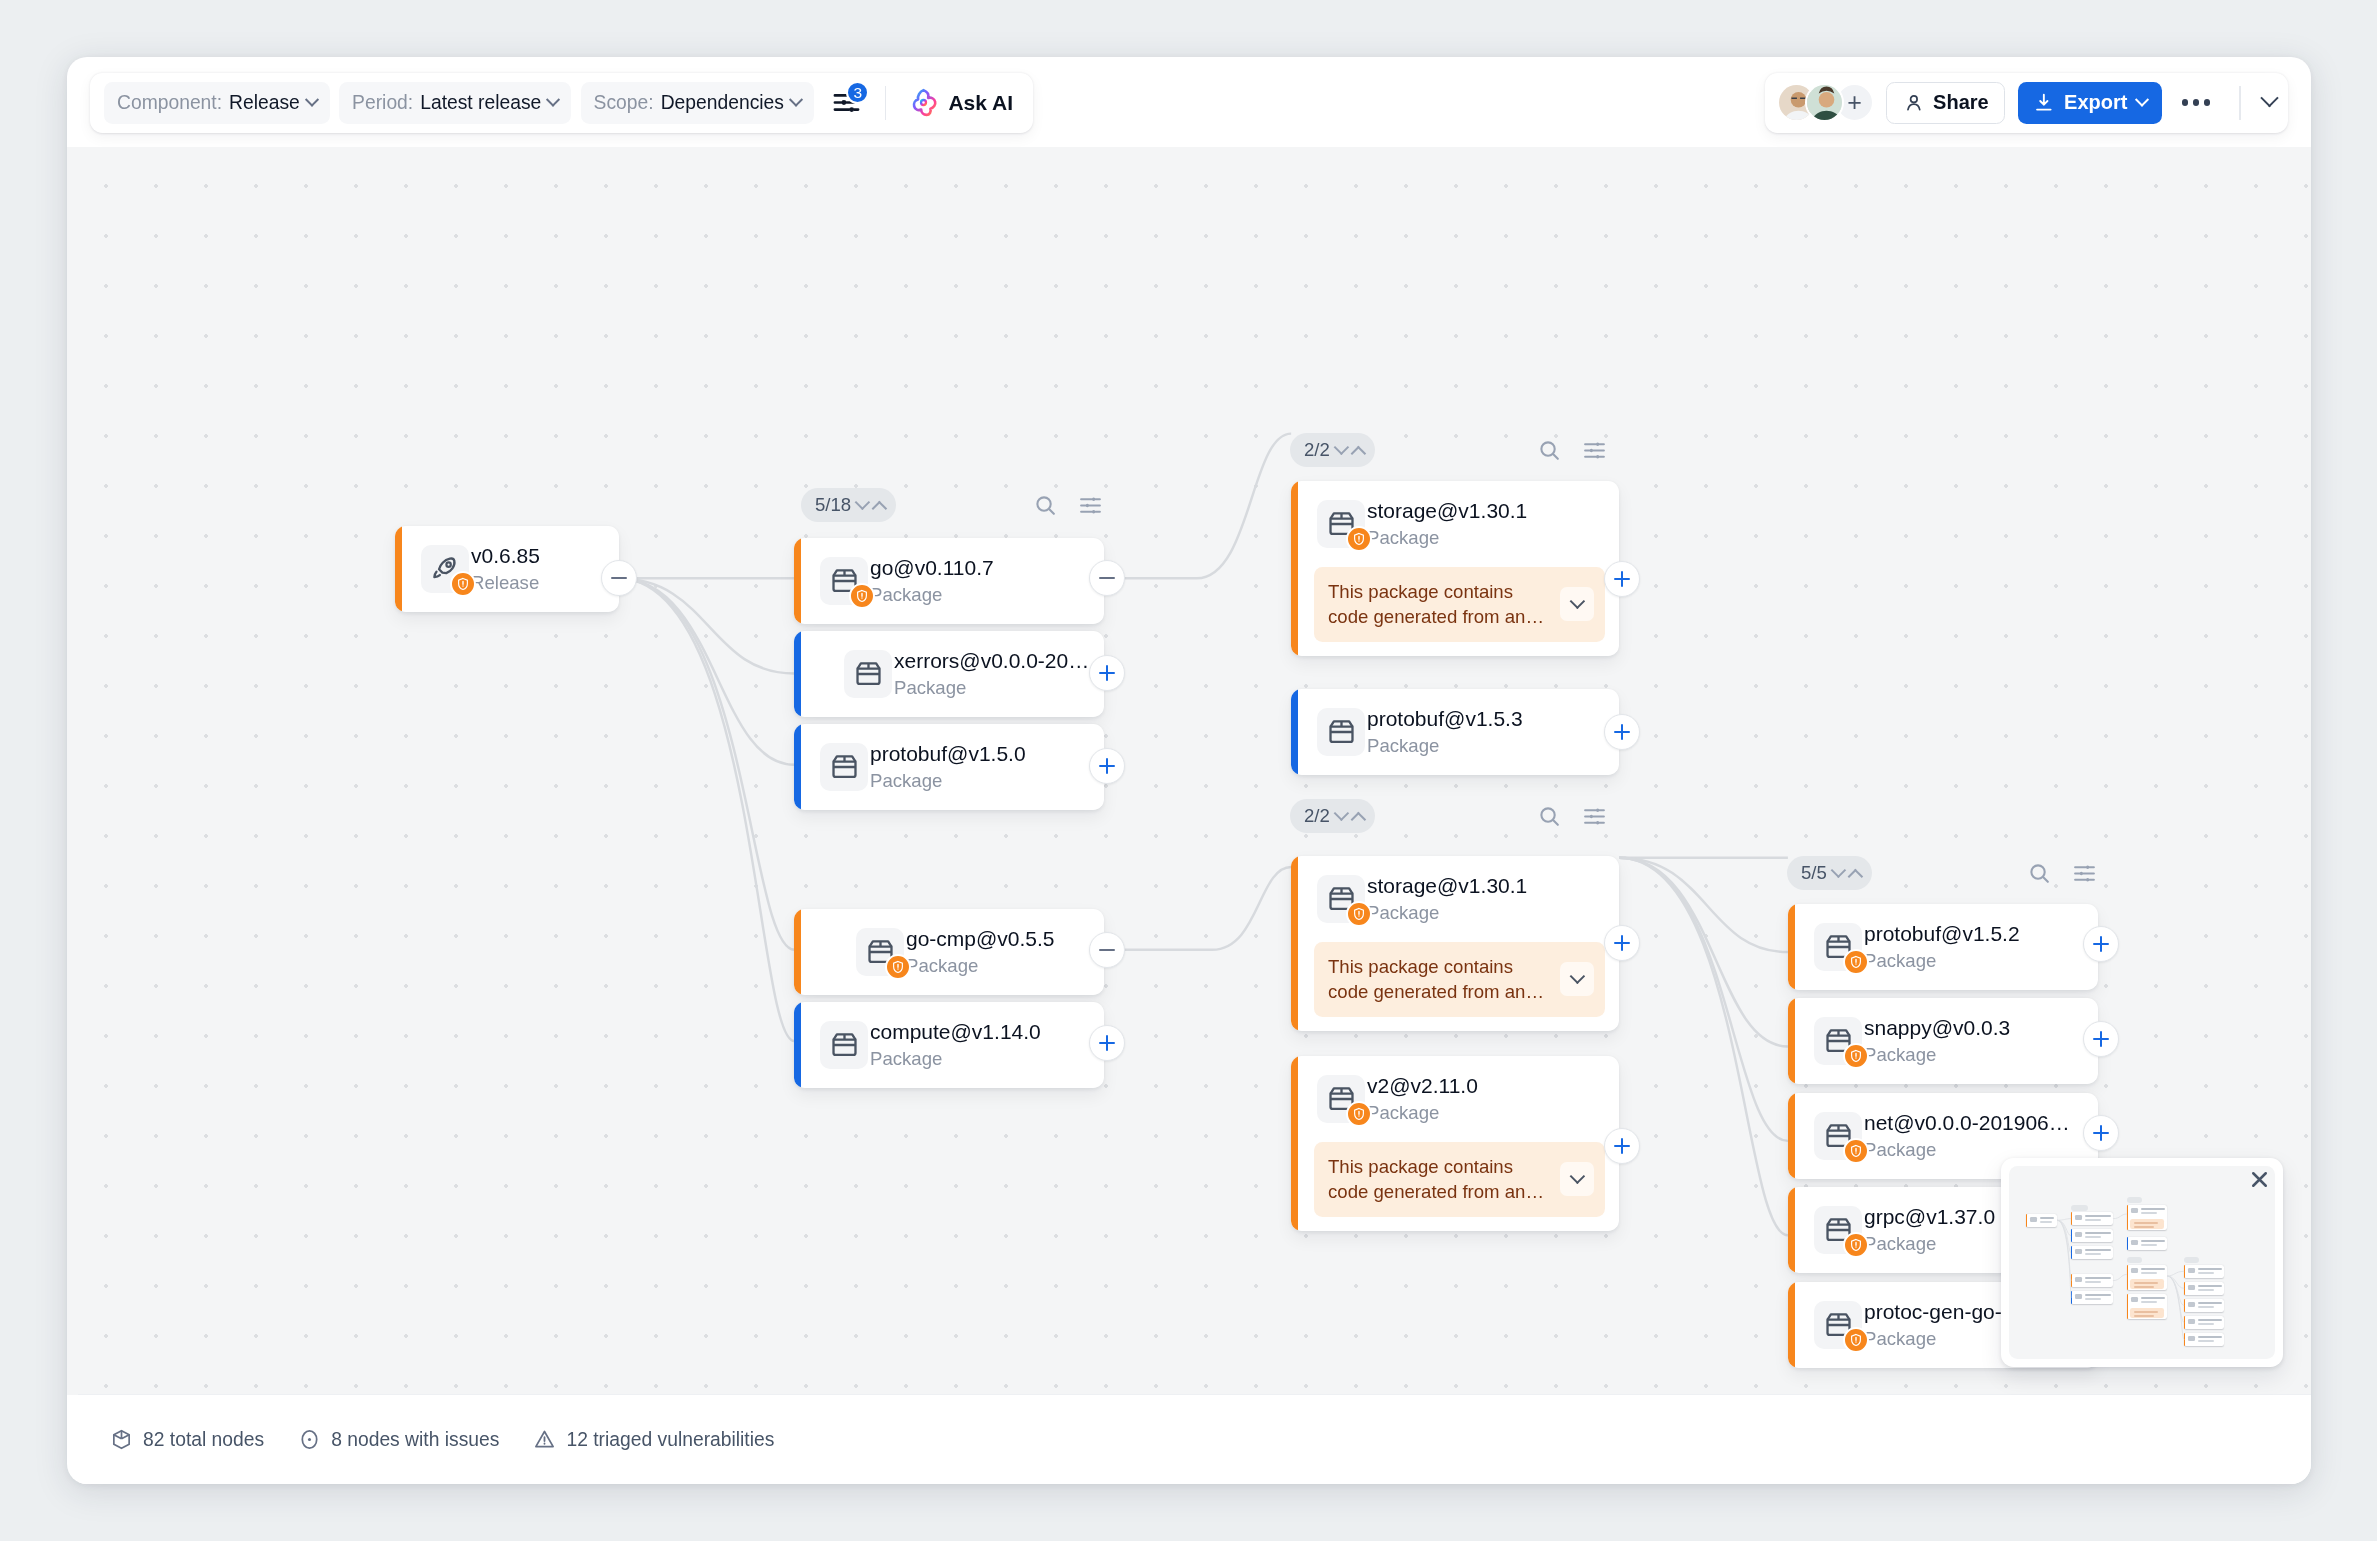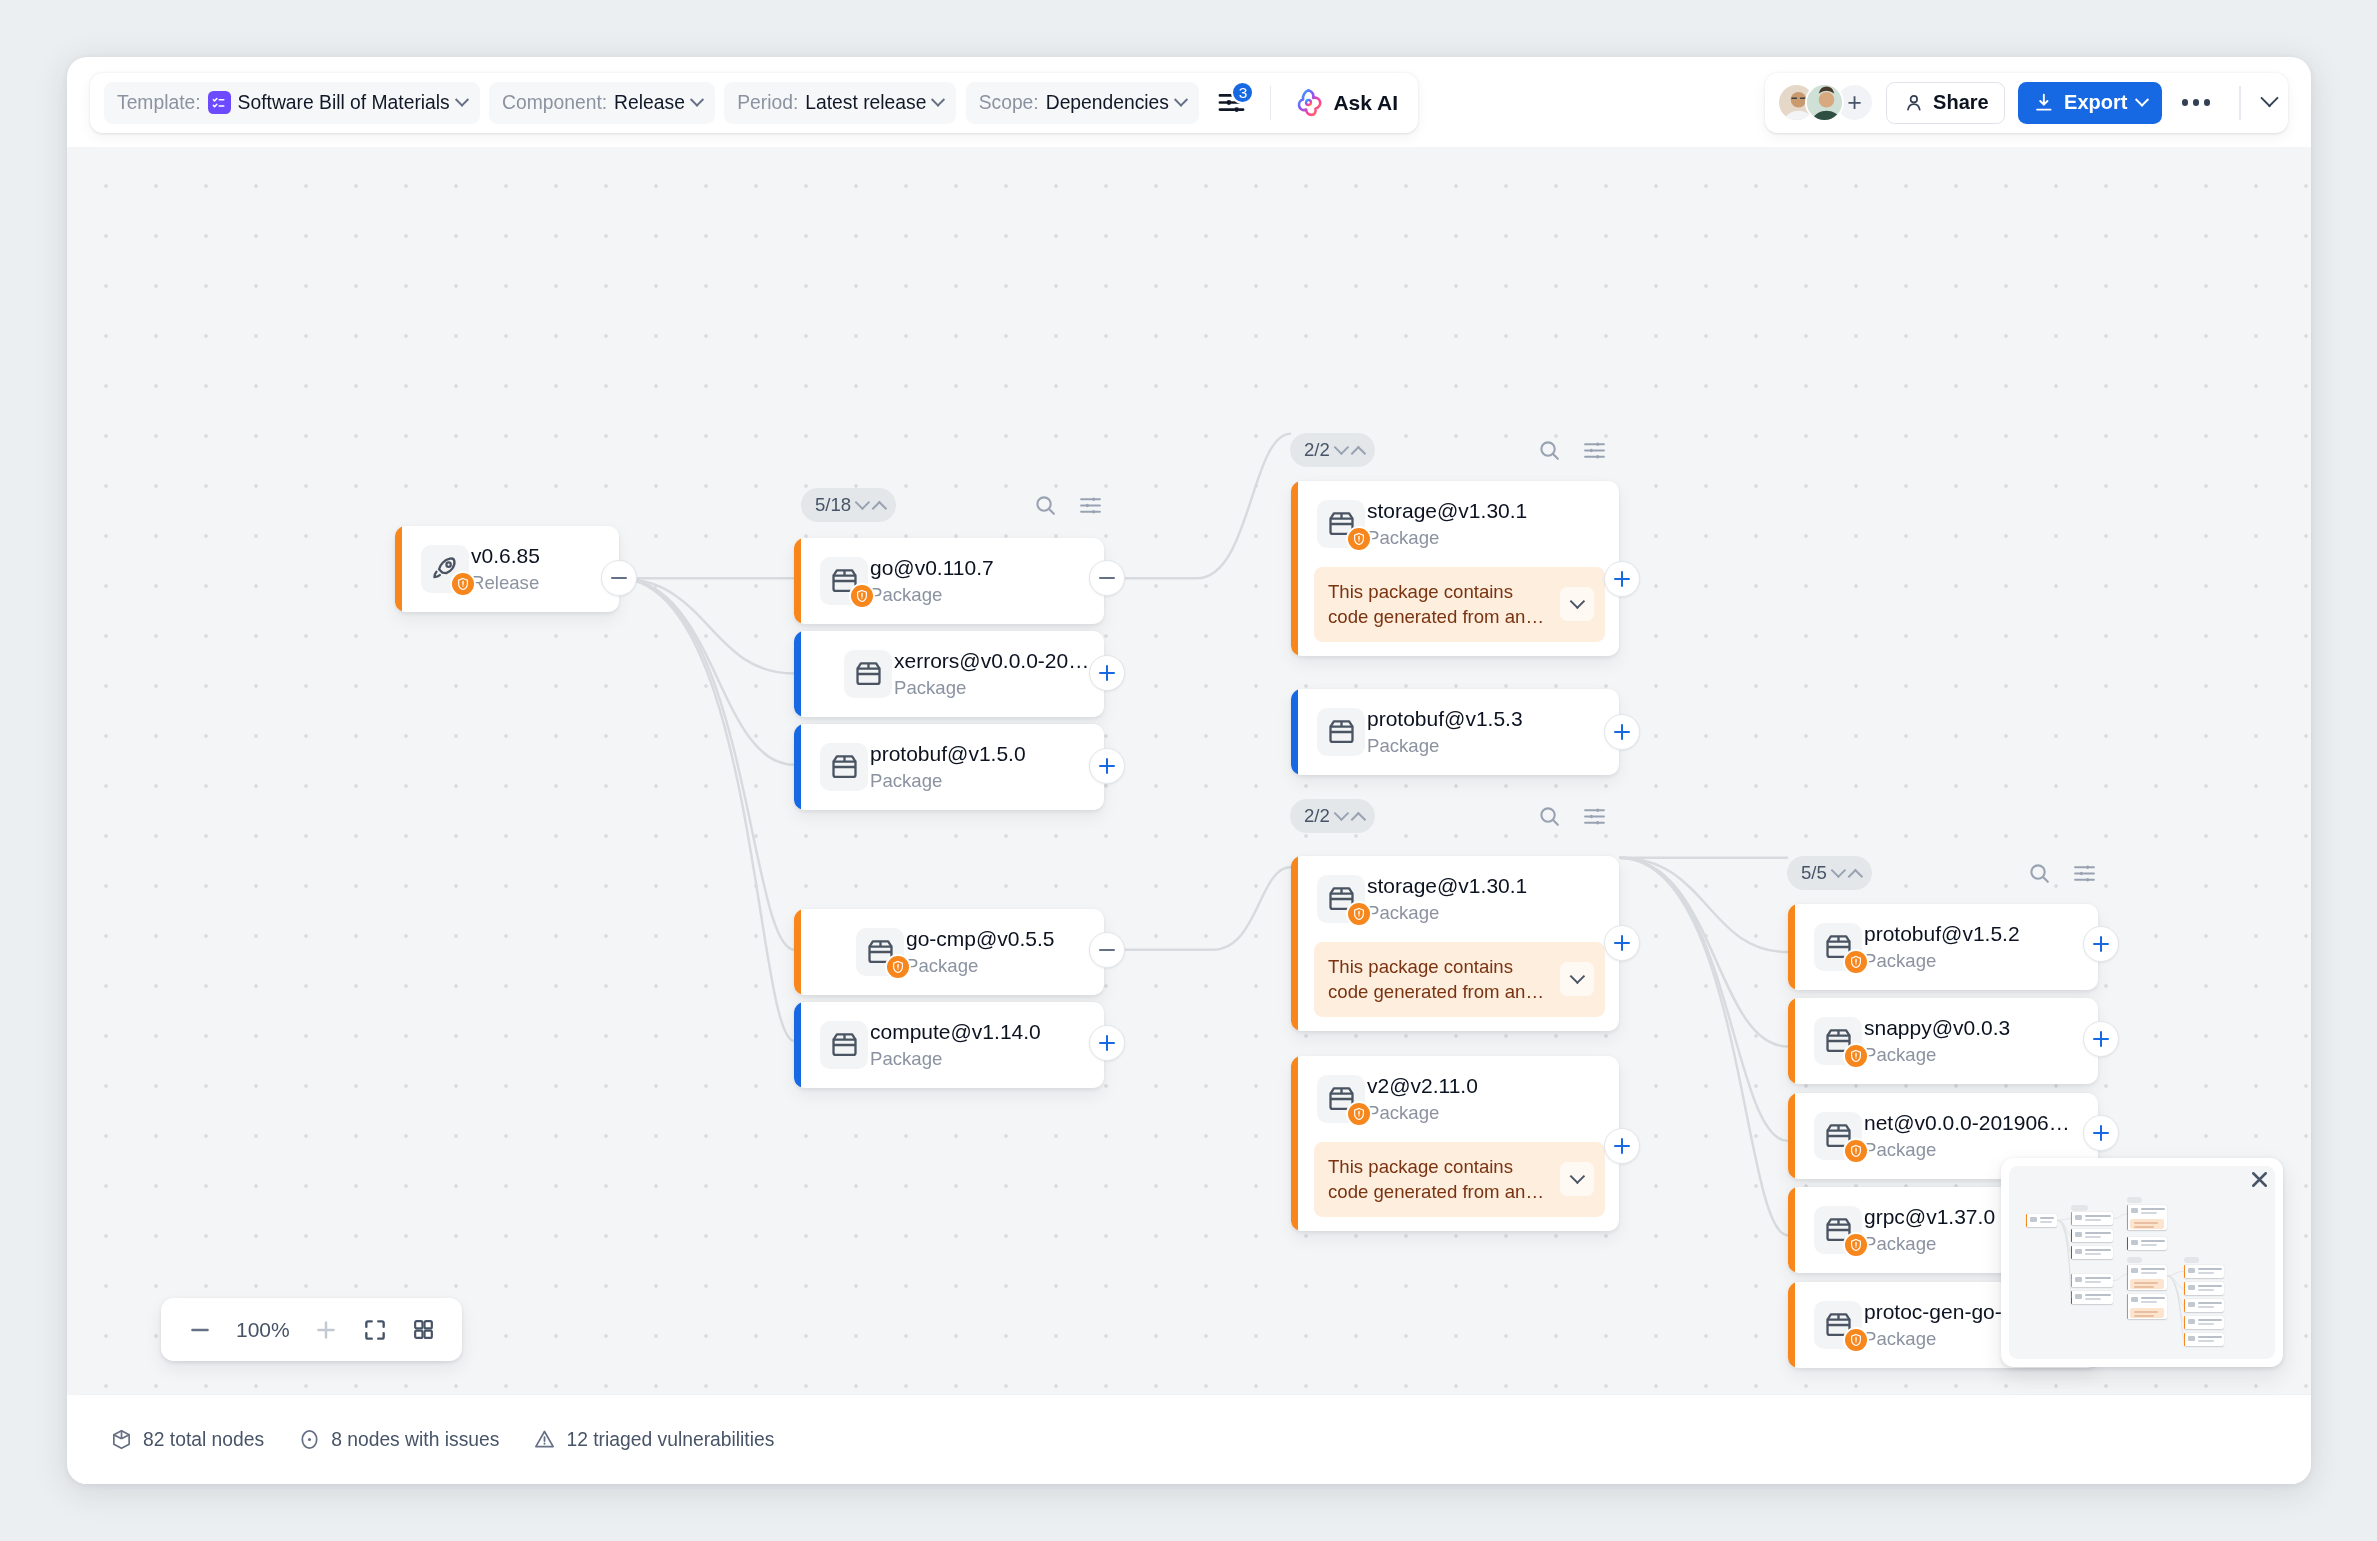--- a/index.html
+++ b/index.html
@@ -282,32 +282,20 @@
 </style>
 </head>
 <body>
 
 <div id="app">
 
   <div class="toolbar">
 
     <div class="tb-left">
 
-      <div class="chip">
-        <span class="chip-key">Template:</span>
-        <span class="chip-ico">
-          <svg width="15.5" height="15.5" viewBox="0 0 20 20" fill="none">
-            <path d="M3 6l1.6 1.6L7.6 4.6" stroke="#fff" stroke-width="1.9" stroke-linecap="round" stroke-linejoin="round"></path>
-            <path d="M3 13.4l1.6 1.6 3-3" stroke="#fff" stroke-width="1.9" stroke-linecap="round" stroke-linejoin="round"></path>
-            <path d="M10.5 6.2h6M10.5 14.2h6" stroke="#fff" stroke-width="1.9" stroke-linecap="round"></path>
-          </svg>
-        </span>
-        <span class="chip-val">Software Bill of Materials</span>
-        <span class="chev"></span>
-      </div>
 
       <div class="chip">
         <span class="chip-key">Component:</span>
         <span class="chip-val">Release</span>
         <span class="chev"></span>
       </div>
 
       <div class="chip">
         <span class="chip-key">Period:</span>
         <span class="chip-val">Latest release</span>
@@ -900,46 +888,20 @@
           <span class="node-title">protoc-gen-go-grp…</span>
           <span class="node-sub" style="display:block">Package</span>
         </span>
       </div>
     </div>
     <div class="handle" style="left:2016px; top:1157px;">
         <i class="pl-h"></i>
         <i class="pl-v"></i>
       </div>
 
-    <div class="zoomw">
-      <span class="zi">
-        <svg width="26" height="26" viewBox="0 0 24 24">
-            <path d="M5 12h14" stroke="#667085" stroke-width="2.3" stroke-linecap="round"></path>
-          </svg>
-      </span>
-      <span class="zoom-pct">100%</span>
-      <span class="zi">
-        <svg width="26" height="26" viewBox="0 0 24 24">
-            <path d="M5 12h14M12 5v14" stroke="#c3c9d2" stroke-width="2.3" stroke-linecap="round"></path>
-          </svg>
-      </span>
-      <span class="zi">
-        <svg width="26" height="26" viewBox="0 0 24 24" fill="none">
-          <path d="M4 9V5.6A1.6 1.6 0 015.6 4H9M15 4h3.4A1.6 1.6 0 0120 5.6V9M20 15v3.4a1.6 1.6 0 01-1.6 1.6H15M9 20H5.6A1.6 1.6 0 014 18.4V15" stroke="#475467" stroke-width="2.2" stroke-linecap="round"></path>
-        </svg>
-      </span>
-      <span class="zi">
-        <svg width="25" height="25" viewBox="0 0 24 24" fill="none">
-          <rect x="4" y="4" width="7" height="7" rx="1.4" stroke="#475467" stroke-width="2.1"></rect>
-          <rect x="13" y="4" width="7" height="7" rx="1.4" stroke="#475467" stroke-width="2.1"></rect>
-          <rect x="4" y="13" width="7" height="7" rx="1.4" stroke="#475467" stroke-width="2.1"></rect>
-          <rect x="13" y="13" width="7" height="7" rx="1.4" stroke="#475467" stroke-width="2.1"></rect>
-        </svg>
-      </span>
-    </div>
 
     <div class="minimap">
       <span class="mm-close">
         <svg width="25" height="25" viewBox="0 0 24 24">
             <path d="M6 6l12 12M18 6L6 18" stroke="#475467" stroke-width="2.4" stroke-linecap="round"></path>
           </svg>
       </span>
       <div class="mm-inner">
 
         <div class="mm-node w" style="left:17px; top:48px; width:31px; height:13px;">

